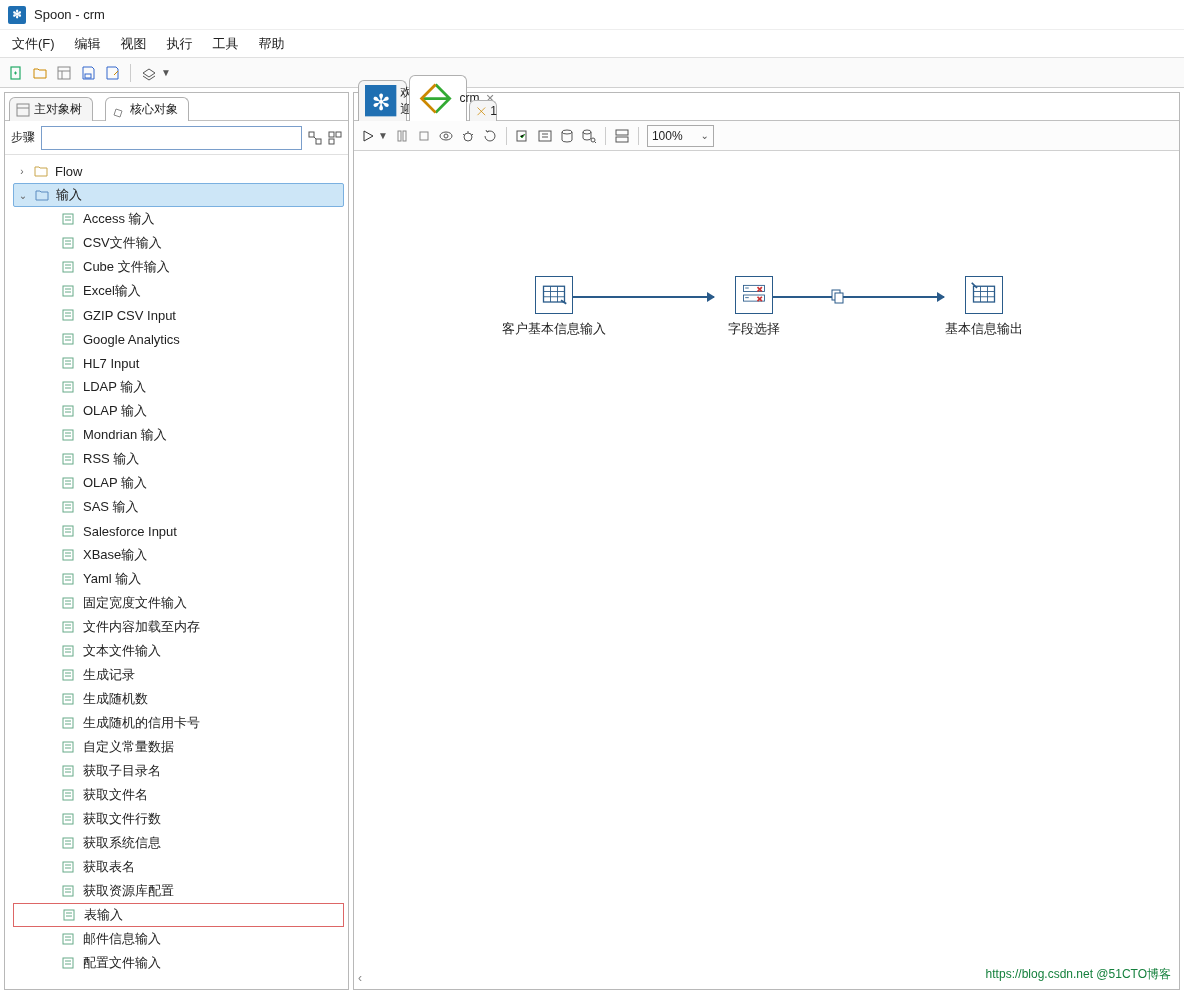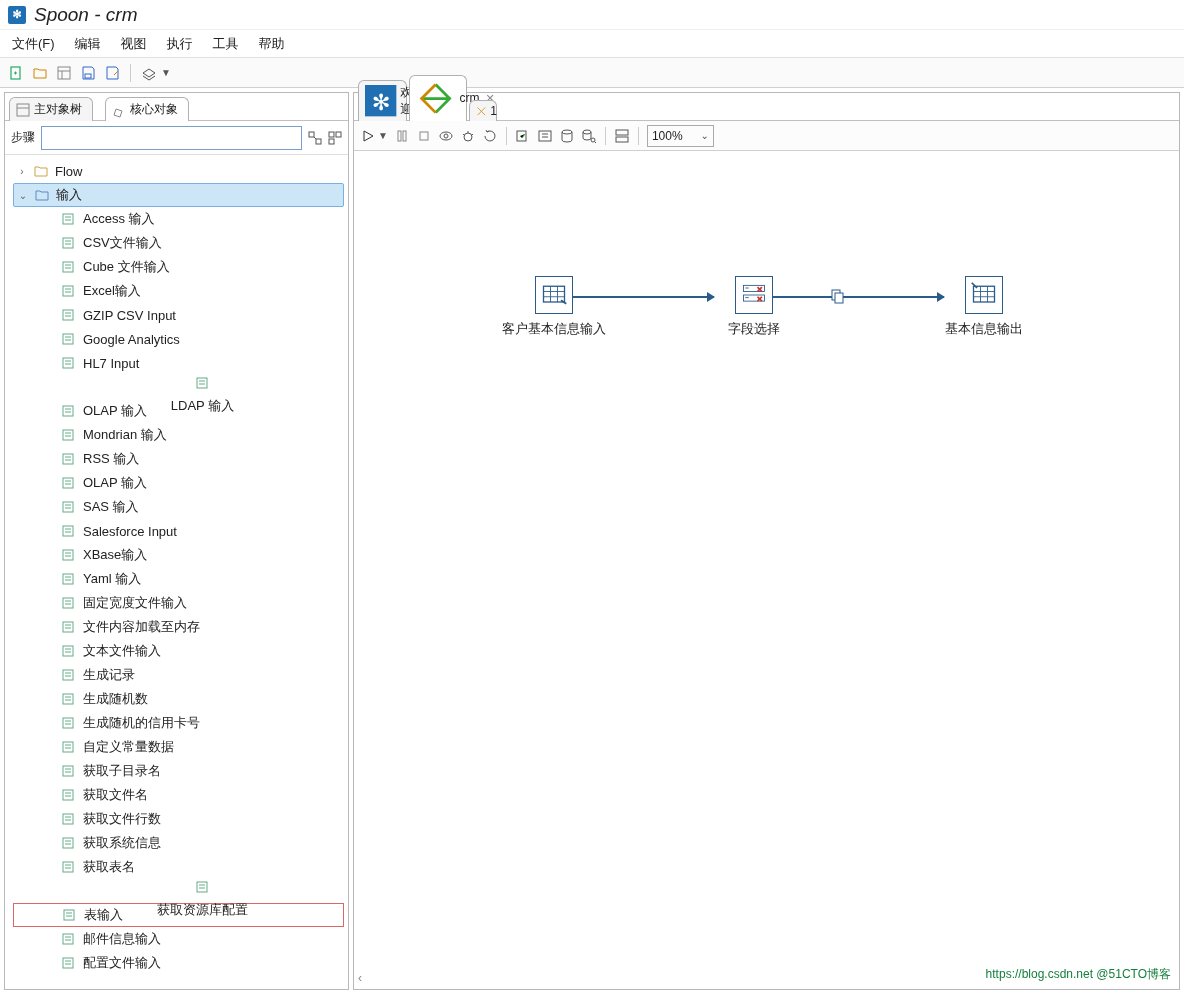--- a/index.html
+++ b/index.html
@@ -1,19 +1,19 @@
 <!DOCTYPE html>
 <html><head>
 <meta charset="utf-8">
 <style>
   *{box-sizing:border-box;margin:0;padding:0;}
   body{font-family:"Microsoft YaHei","Segoe UI",Arial,sans-serif;font-size:13px;color:#222;background:#fff;width:1184px;height:994px;overflow:hidden;}
   .titlebar{height:30px;display:flex;align-items:center;padding:0 8px;background:#fff;border-bottom:1px solid #eee;}
   .titlebar .logo{width:18px;height:18px;background:#1f6fb2;border-radius:2px;display:flex;align-items:center;justify-content:center;color:#fff;font-size:11px;font-weight:bold;margin-right:8px;}
-  .titlebar .title{font-size:19px;font-style:italic;}
+  .titlebar .title{font-size:13px;}
   .menubar{height:28px;display:flex;align-items:center;padding:0 8px;gap:12px;border-bottom:1px solid #e0e0e0;}
   .menubar span{padding:2px 4px;cursor:default;text-align:center;}
   .toolbar{height:30px;display:flex;align-items:center;padding:0 8px;gap:8px;border-bottom:1px solid #d0d0d0;background:#fafafa;}
   .tbicon{width:16px;height:16px;display:flex;align-items:center;justify-content:center;}
   .tbicon svg{width:16px;height:16px;}
   .tb-sep{width:1px;height:18px;background:#ccc;margin:0 2px;}
   .tb-drop{font-size:10px;color:#555;margin-left:-4px;}
   .main{display:flex;height:calc(100% - 88px);}
   .sidebar{width:345px;border:1px solid #b8b8b8;margin:4px;display:flex;flex-direction:column;}
   .side-tabs{height:28px;display:flex;align-items:flex-end;border-bottom:1px solid #c0c0c0;padding-left:4px;gap:12px;}
@@ -197,21 +197,21 @@
             </svg>
             <span>Google Analytics</span>
           </div>
           <div class="tree-row" style="padding-left: 48px;">
             <svg class="ficon" viewBox="0 0 16 16">
               <rect x="2" y="3" width="10" height="10" fill="none" stroke="#6a8"></rect>
               <path d="M4 6h6M4 9h6" stroke="#6a8"></path>
             </svg>
             <span>HL7 Input</span>
           </div>
-          <div class="tree-row" style="padding-left: 48px; flex-direction: column;">
+          <div class="tree-row" style="padding-left: 48px;">
             <svg class="ficon" viewBox="0 0 16 16">
               <rect x="2" y="3" width="10" height="10" fill="none" stroke="#6a8"></rect>
               <path d="M4 6h6M4 9h6" stroke="#6a8"></path>
             </svg>
             <span>LDAP 输入</span>
           </div>
           <div class="tree-row" style="padding-left: 48px;">
             <svg class="ficon" viewBox="0 0 16 16">
               <rect x="2" y="3" width="10" height="10" fill="none" stroke="#6a8"></rect>
               <path d="M4 6h6M4 9h6" stroke="#6a8"></path>
@@ -344,21 +344,21 @@
             </svg>
             <span>获取系统信息</span>
           </div>
           <div class="tree-row" style="padding-left: 48px;">
             <svg class="ficon" viewBox="0 0 16 16">
               <rect x="2" y="3" width="10" height="10" fill="none" stroke="#6a8"></rect>
               <path d="M4 6h6M4 9h6" stroke="#6a8"></path>
             </svg>
             <span>获取表名</span>
           </div>
-          <div class="tree-row" style="padding-left: 48px; flex-direction: column;">
+          <div class="tree-row" style="padding-left: 48px;">
             <svg class="ficon" viewBox="0 0 16 16">
               <rect x="2" y="3" width="10" height="10" fill="none" stroke="#6a8"></rect>
               <path d="M4 6h6M4 9h6" stroke="#6a8"></path>
             </svg>
             <span>获取资源库配置</span>
           </div>
           <div class="tree-row highlight" style="padding-left: 48px;">
             <svg class="ficon" viewBox="0 0 16 16">
               <rect x="2" y="3" width="10" height="10" fill="none" stroke="#6a8"></rect>
               <path d="M4 6h6M4 9h6" stroke="#6a8"></path>

